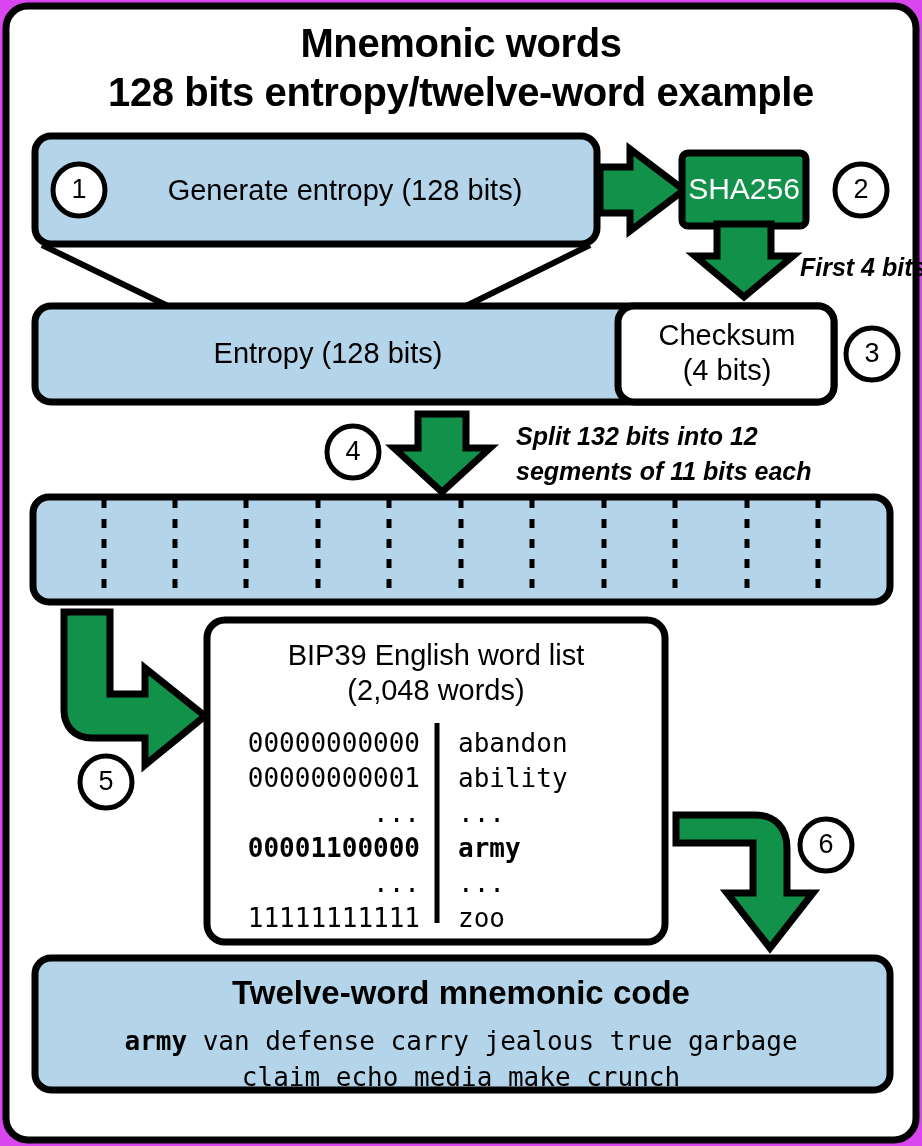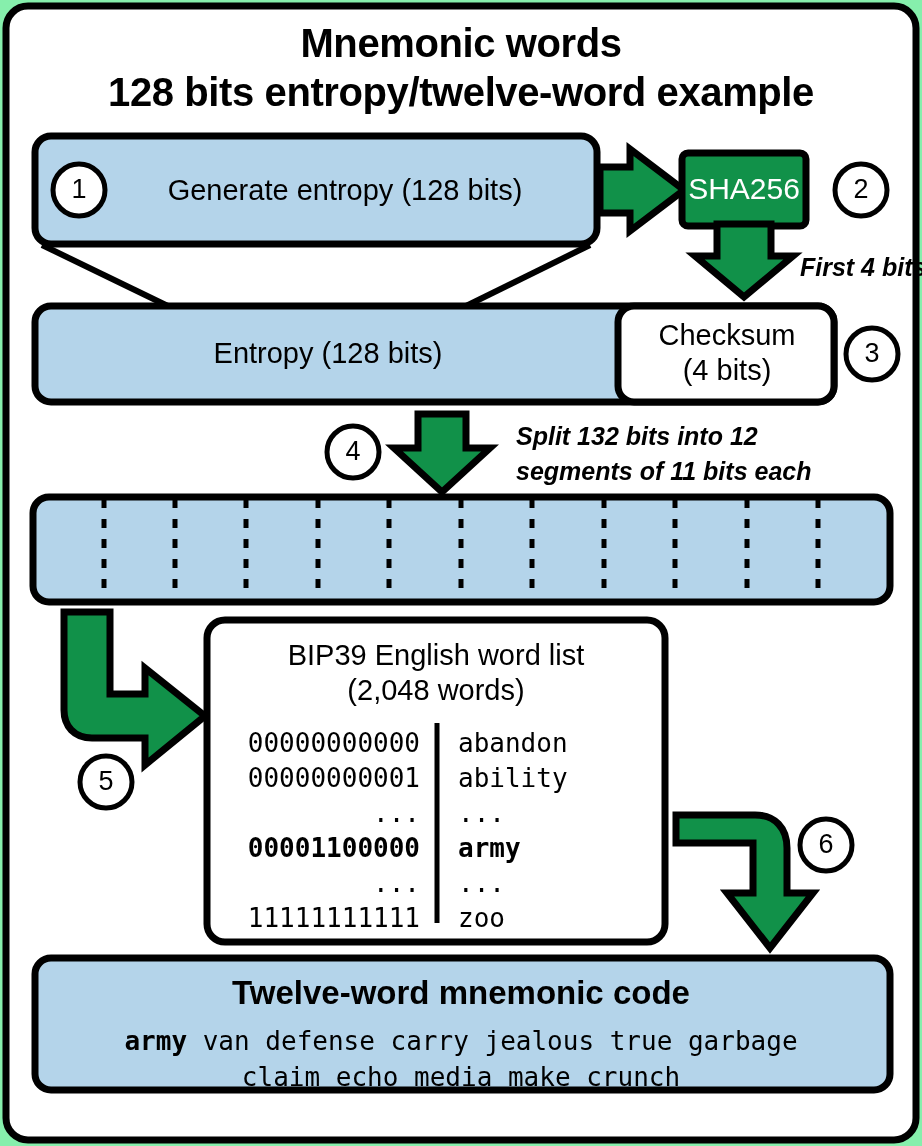--- a/index.html
+++ b/index.html
@@ -8,21 +8,21 @@
     background: #ffffff;
   }
   body {
     font-family: "Liberation Sans", sans-serif;
   }
   #stage {
     position: relative;
     width: 922px;
     height: 1146px;
     overflow: hidden;
-    background: #86efac;
+    background: #d946ef;
   }
   #stage svg {
     position: absolute;
     left: 0;
     top: 0;
   }
   .frame-outline {
     fill: #ffffff;
     stroke: #000000;
     stroke-width: 7;

